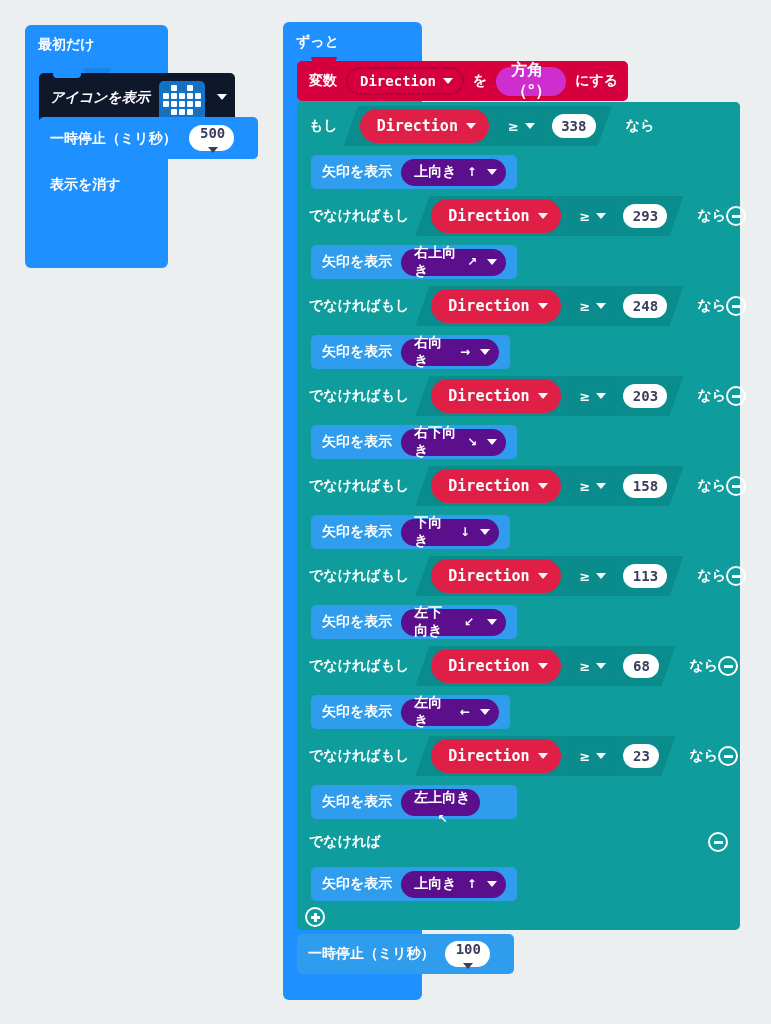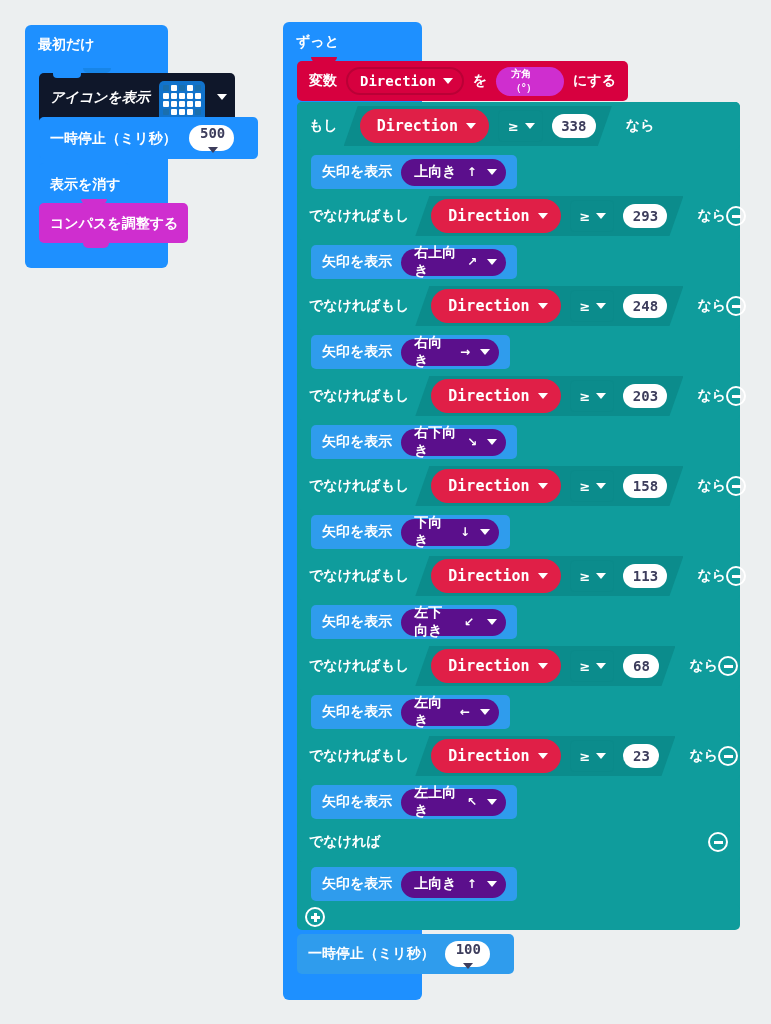--- a/index.html
+++ b/index.html
@@ -134,21 +134,21 @@
     display: inline-block;
   }
   .compass-field {
     display: inline-flex;
     align-items: center;
     background: #cf2ecf;
     border-radius: 15px;
     height: 29px;
     padding: 0 15px;
     color: #fff;
-    font-size: 10px;
+    font-size: 16px;
     font-weight: bold;
   }
 
   .caret {
     width: 0; height: 0;
     border-left: 5px solid transparent;
     border-right: 5px solid transparent;
     border-top: 6px solid currentColor;
     display: inline-block;
   }
@@ -269,25 +269,20 @@
     <div class="field-drop" style="position:absolute; left:150px; top:8px;">
       <span>500</span>
       <span class="caret caret-dark"></span>
     </div>
   </div>
 
   <div class="blk" style="left:39px; top:163px; width:91px; height:42px; background:#1e90ff; border-radius:5px;">
     <div style="position:absolute; left:11px; top:13px;" class="row-label">表示を消す</div>
   </div>
 
-  <div class="blk" style="left:39px; top:203px; width:149px; height:40px; background:#cf2ecf; border-radius:5px;">
-    <div style="position:absolute; left:42px; top:-4px; width:26px; height:5px; background:#cf2ecf; border-bottom-left-radius:5px; border-bottom-right-radius:5px;"></div>
-    <div style="position:absolute; left:44px; top:40px; width:26px; height:5px; background:#cf2ecf; border-bottom-left-radius:5px; border-bottom-right-radius:5px;"></div>
-    <div style="position:absolute; left:11px; top:12px;" class="row-label">コンパスを調整する</div>
-  </div>
 
   <div class="blk" style="left:283px; top:22px; width:139px; height:978px;">
     <div style="position:absolute; inset:0; background:#1e90ff; border-radius:6px;"></div>
     <div style="position:absolute; left:13px; top:11px;" class="row-label">ずっと</div>
   </div>
 
   <div class="blk" style="left:297px; top:61px; width:331px; height:40px; background:#d7003f; border-radius:5px; display:flex; align-items:center; padding:0 12px;">
     <div style="position:absolute; left:14px; top:-4px; width:26px; height:5px; background:#d7003f; border-bottom-left-radius:5px; border-bottom-right-radius:5px;"></div>
     <span class="row-label">変数</span>
     <span class="field-var" style="margin-left:9px;">
@@ -520,21 +515,21 @@
         </span>
         <span class="field-num sm">23</span>
       </span>
     </span>
     <span class="row-label" style="margin-left:14px;">なら</span>
     <span class="circ" style="margin-left:auto;"></span>
   </div>
 
   <div class="blk row" style="left:311px; top:785px; width:206px; height:34px; background:#2f9ced; padding:0 11px;">
     <span class="row-label">矢印を表示</span>
-    <span class="arrow-field" style="margin-left:9px;">
+    <span class="arrow-field" style="margin-left:9px;flex-direction:column;">
       <span>左上向き</span>
       <span class="arrow-glyph">↖</span>
       <span class="caret caret-light"></span>
     </span>
   </div>
 
   <div class="blk row" style="left:297px; top:822px; width:443px; height:40px; background:#0f9c9c; padding:0 12px;">
     <span class="row-label">でなければ</span>
     <span class="circ" style="margin-left:auto;"></span>
   </div>

